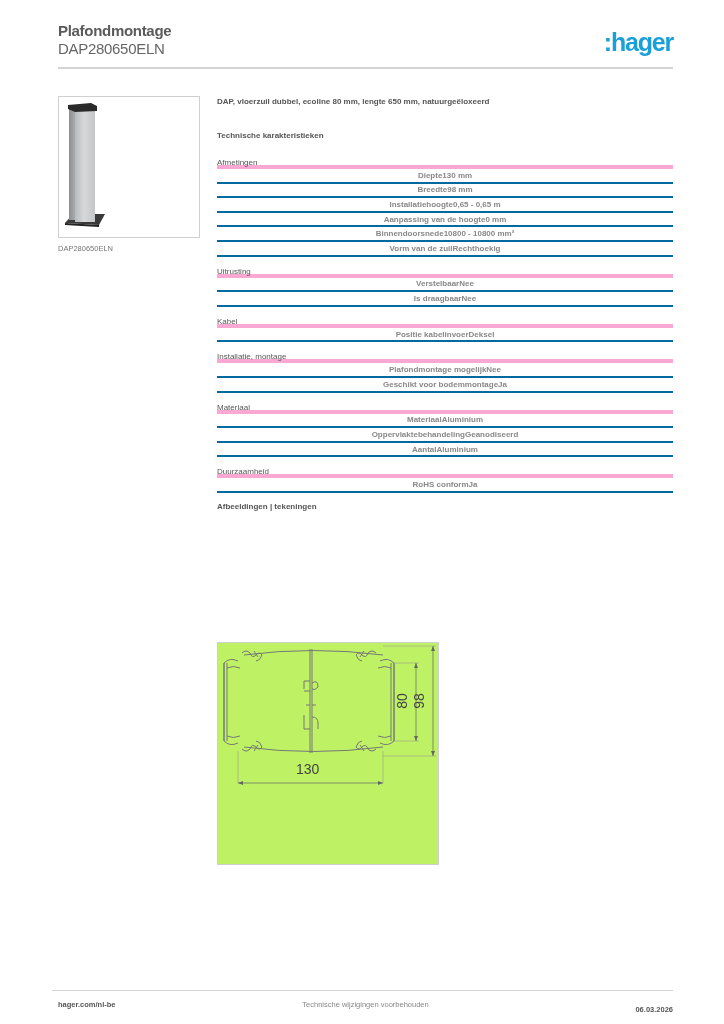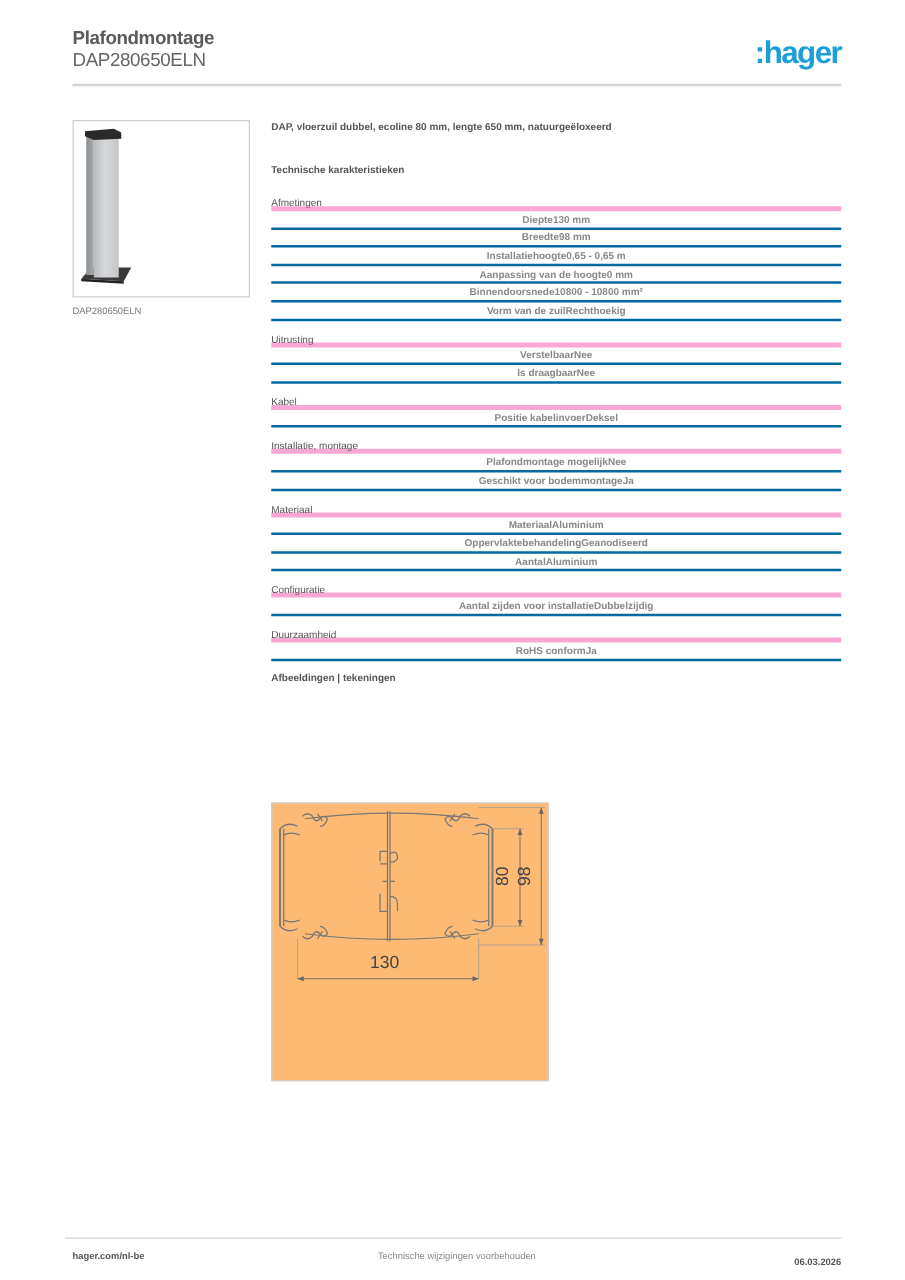--- a/index.html
+++ b/index.html
@@ -18,21 +18,21 @@
   .main { position: absolute; left: 217px; top: 96px; width: 456px; }
   .product-desc { font-size: 8px; font-weight: bold; color: #555; height: 34px; line-height: 11px; }
   .tech-title { font-size: 8px; font-weight: bold; color: #555; height: 26px; line-height: 11px; }
 
   .section { margin-bottom: 8px; }
   .section-title { font-size: 8px; font-weight: normal; color: #555; line-height: 11px; height: 13px; border-bottom: 4px solid #f9a8d4; padding-top: 1px; }
   .row { display: flex; justify-content: center; align-items: center; height: 14.6px; border-bottom: 2px solid #0369a1; font-size: 8px; color: #888; font-weight: bold; }
   .row .val { color: #888; text-align: right; }
 
   .drawings-title { font-size: 8px; font-weight: bold; color: #555; line-height: 11px; margin-top: 4px; height: 14px; }
-  .drawing-box { position: absolute; left: 217px; top: 642px; width: 222px; height: 223px; border: 1px solid #cfcfcf; background: #fdba74; }
+  .drawing-box { position: absolute; left: 217px; top: 642px; width: 222px; height: 223px; border: 1px solid #cfcfcf; background: #bef264; }
 
   .footer-rule { position: absolute; left: 52px; top: 990px; width: 621px; height: 1px; background: #d4d4d4; }
   .footer { position: absolute; left: 58px; top: 1000px; width: 615px; height: 12px; font-size: 7.5px; }
   .footer-left { position: absolute; left: 0; top: 0; font-weight: bold; color: #555; }
   .footer-center { position: absolute; left: 0; right: 0; top: 0; text-align: center; color: #888; }
   .footer-right { position: absolute; right: 0; top: 5px; font-weight: bold; color: #555; }
 </style>
 </head>
 <body>
 
@@ -144,27 +144,20 @@
     <div class="row">
         <span>Oppervlaktebehandeling</span>
         <span class="val">Geanodiseerd</span>
       </div>
     <div class="row">
         <span>Aantal</span>
         <span class="val">Aluminium</span>
       </div>
   </div>
 
-  <div class="section">
-    <div class="section-title">Configuratie</div>
-    <div class="row">
-        <span>Aantal zijden voor installatie</span>
-        <span class="val">Dubbelzijdig</span>
-      </div>
-  </div>
 
   <div class="section">
     <div class="section-title">Duurzaamheid</div>
     <div class="row">
         <span>RoHS conform</span>
         <span class="val">Ja</span>
       </div>
   </div>
 
   <div class="drawings-title">Afbeeldingen | tekeningen</div>

